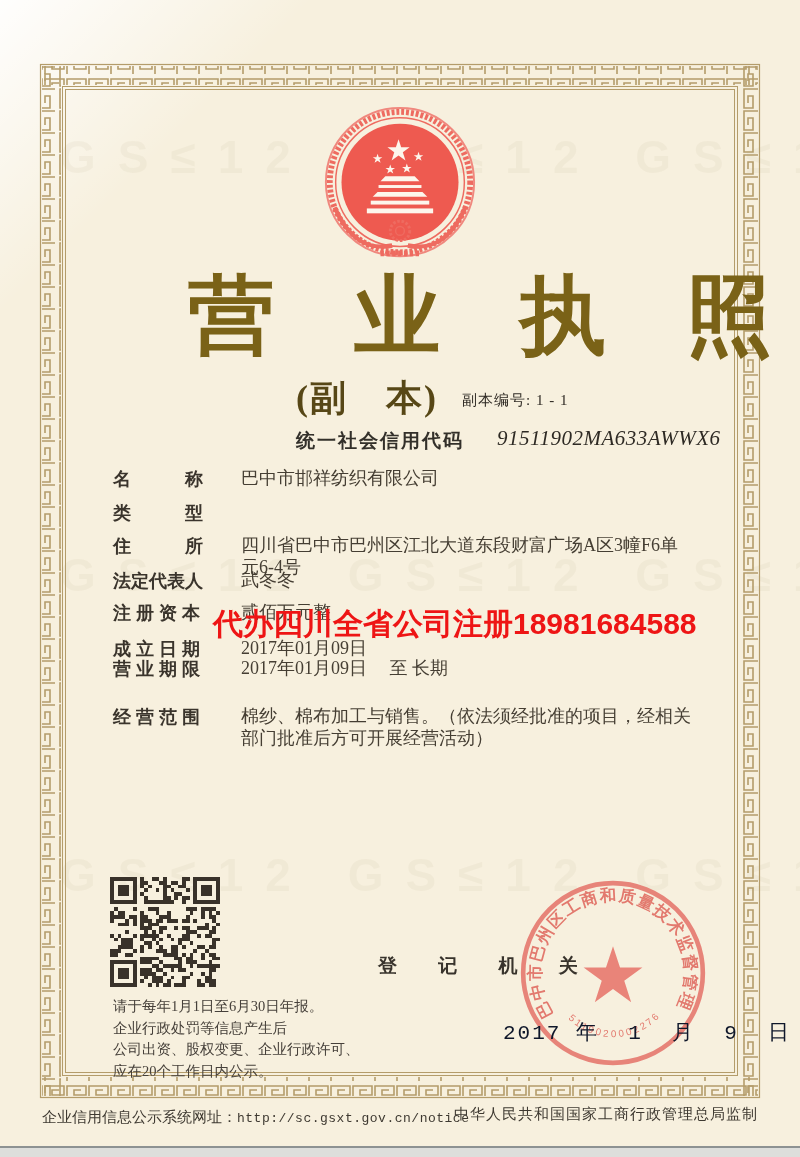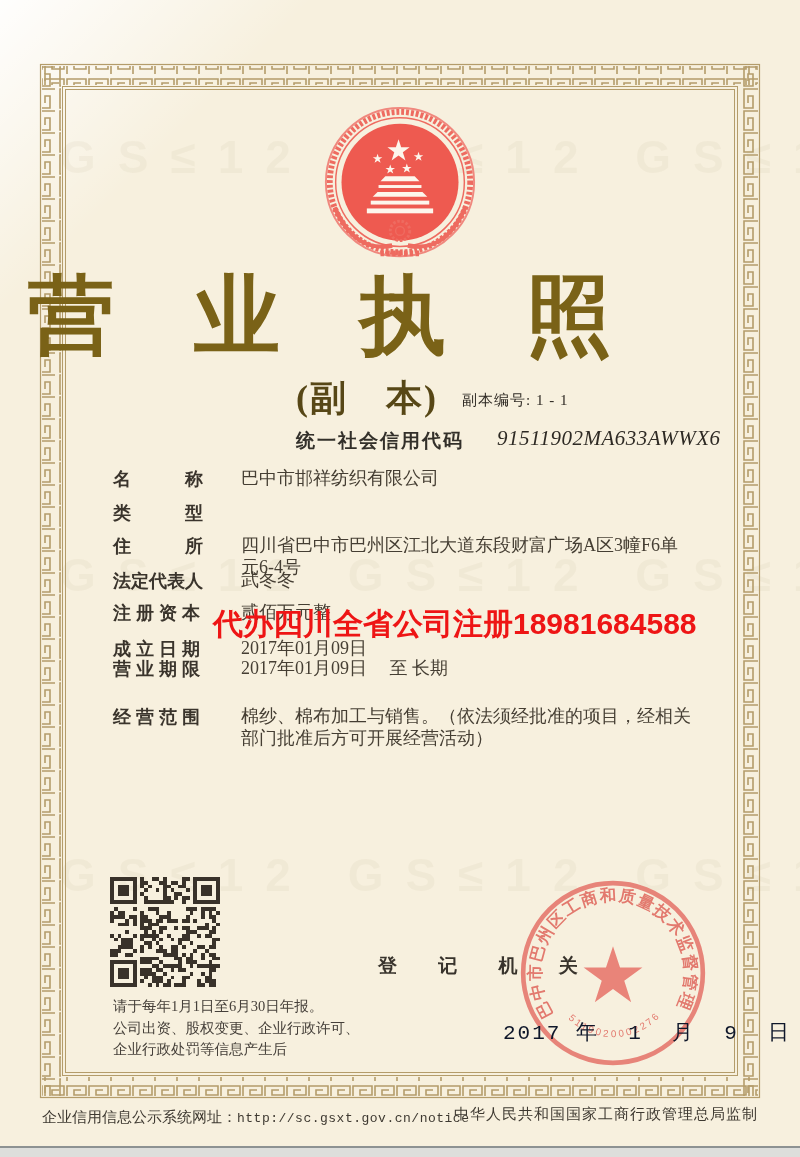--- a/index.html
+++ b/index.html
@@ -9,21 +9,21 @@
   .abs{position:absolute;}
   
   #frame-svg{left:0;top:0;pointer-events:none;}
   .frame-inner{left:62px;top:86px;width:676px;height:990px;
                border:4px double #b49c6a;box-sizing:border-box;pointer-events:none;}
   
   .sec-strip{color:#8a7a4a;opacity:.055;font-size:46px;letter-spacing:22px;
              font-weight:700;white-space:nowrap;pointer-events:none;}
   
   #emblem{left:322px;top:104px;}
-  .title{left:0;top:268px;width:800px;text-align:left;
+  .title{left:0;top:268px;width:800px;text-align:right;
          font-size:86px;font-weight:800;color:#7a6217;letter-spacing:28px;
          text-indent:28px;line-height:1.1;}
   .subtitle{left:296px;top:374px;font-size:36px;font-weight:700;
             font-family:"Liberation Serif",serif;color:#574716;letter-spacing:2px;}
   .copy-no{left:462px;top:391px;font-size:15px;color:#2f2a24;
            font-family:"Liberation Serif",serif;letter-spacing:1px;}
   .credit-label{left:296px;top:428px;font-size:19px;font-weight:700;color:#33302a;letter-spacing:2px;}
   .credit-code{left:497px;top:426px;font-size:21px;color:#2e2a24;
                font-family:"Liberation Serif",serif;letter-spacing:.5px;font-style:italic;}
   
@@ -537,22 +537,23 @@
   <text font-size="16" font-weight="700" fill="#e0695f" letter-spacing="1.5" font-family="Liberation Sans, sans-serif">
     <textPath href="#sealTextArc">巴中市巴州区工商和质量技术监督管理局</textPath>
   </text>
   <text font-size="9.5" fill="#e0695f" letter-spacing="2.5" font-family="Liberation Sans, sans-serif">
     <textPath href="#sealNumArc" startOffset="6">5119020002276</textPath>
   </text>
 </svg>
 
 <div class="abs notes">
   <div>请于每年1月1日至6月30日年报。</div>
+  <div>企业行政处罚等信息产生后</div>
   <div>公司出资、股权变更、企业行政许可、</div>
-  <div>企业行政处罚等信息产生后</div>
+  <div>应在20个工作日内公示。</div>
 </div>
 
 <div class="abs footer-left">
   <span>企业信用信息公示系统网址：</span><span class="url">http://sc.gsxt.gov.cn/notice</span>
 </div>
 <div class="abs footer-right">中华人民共和国国家工商行政管理总局监制</div>
 
 <div class="abs scan-edge"></div>
 
 </body></html>

